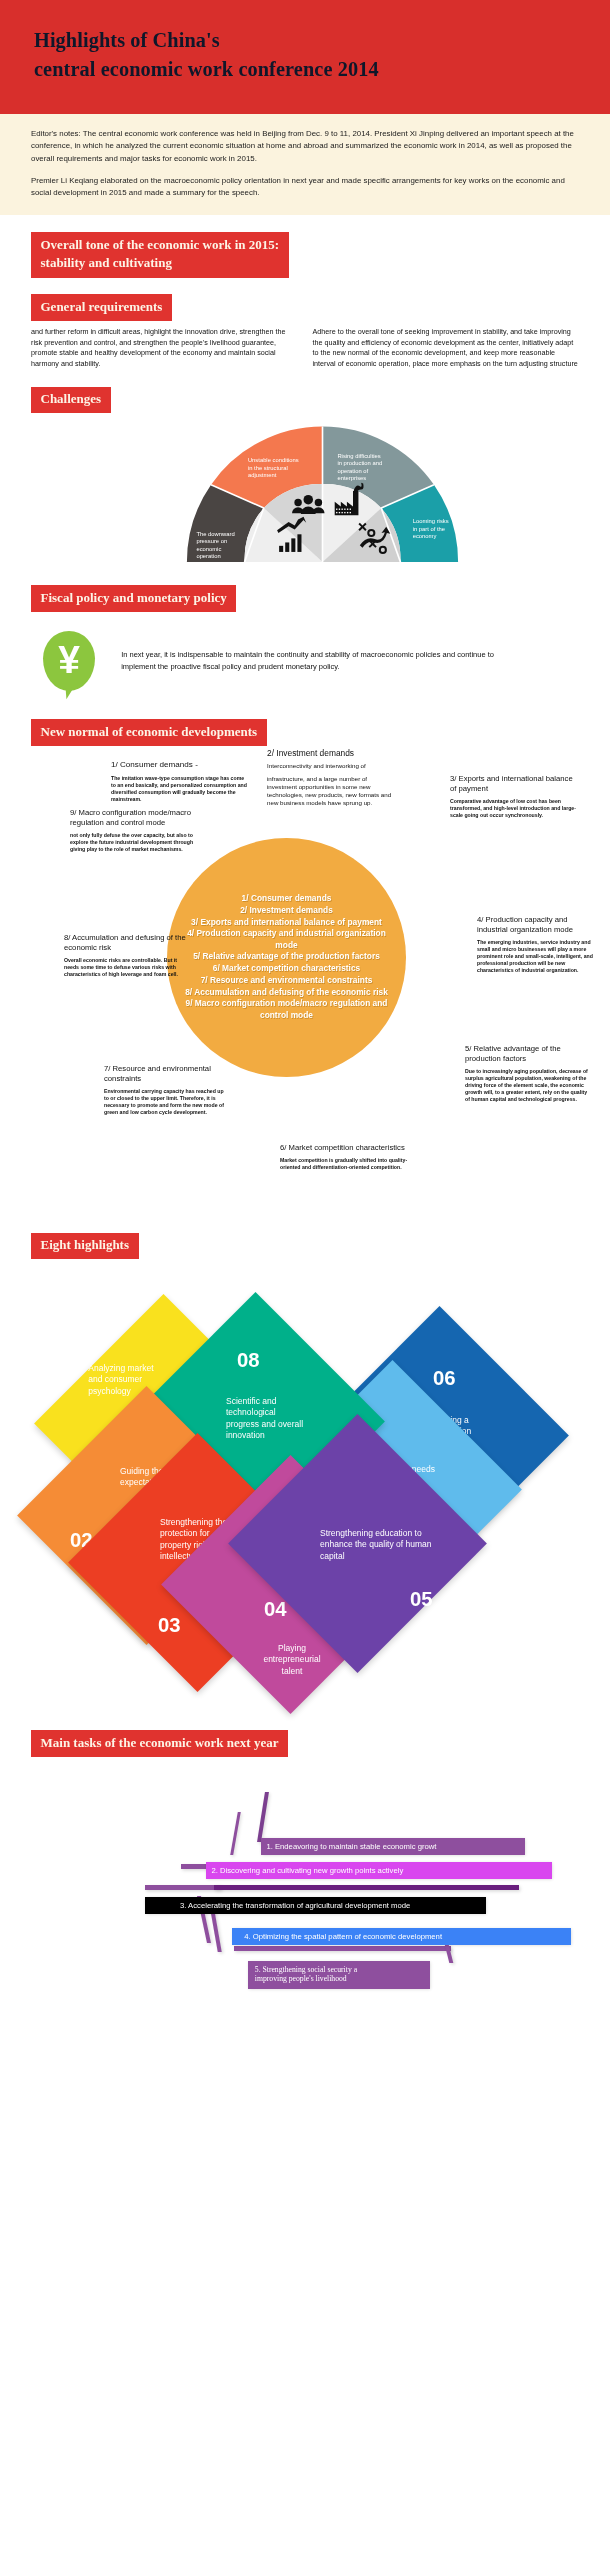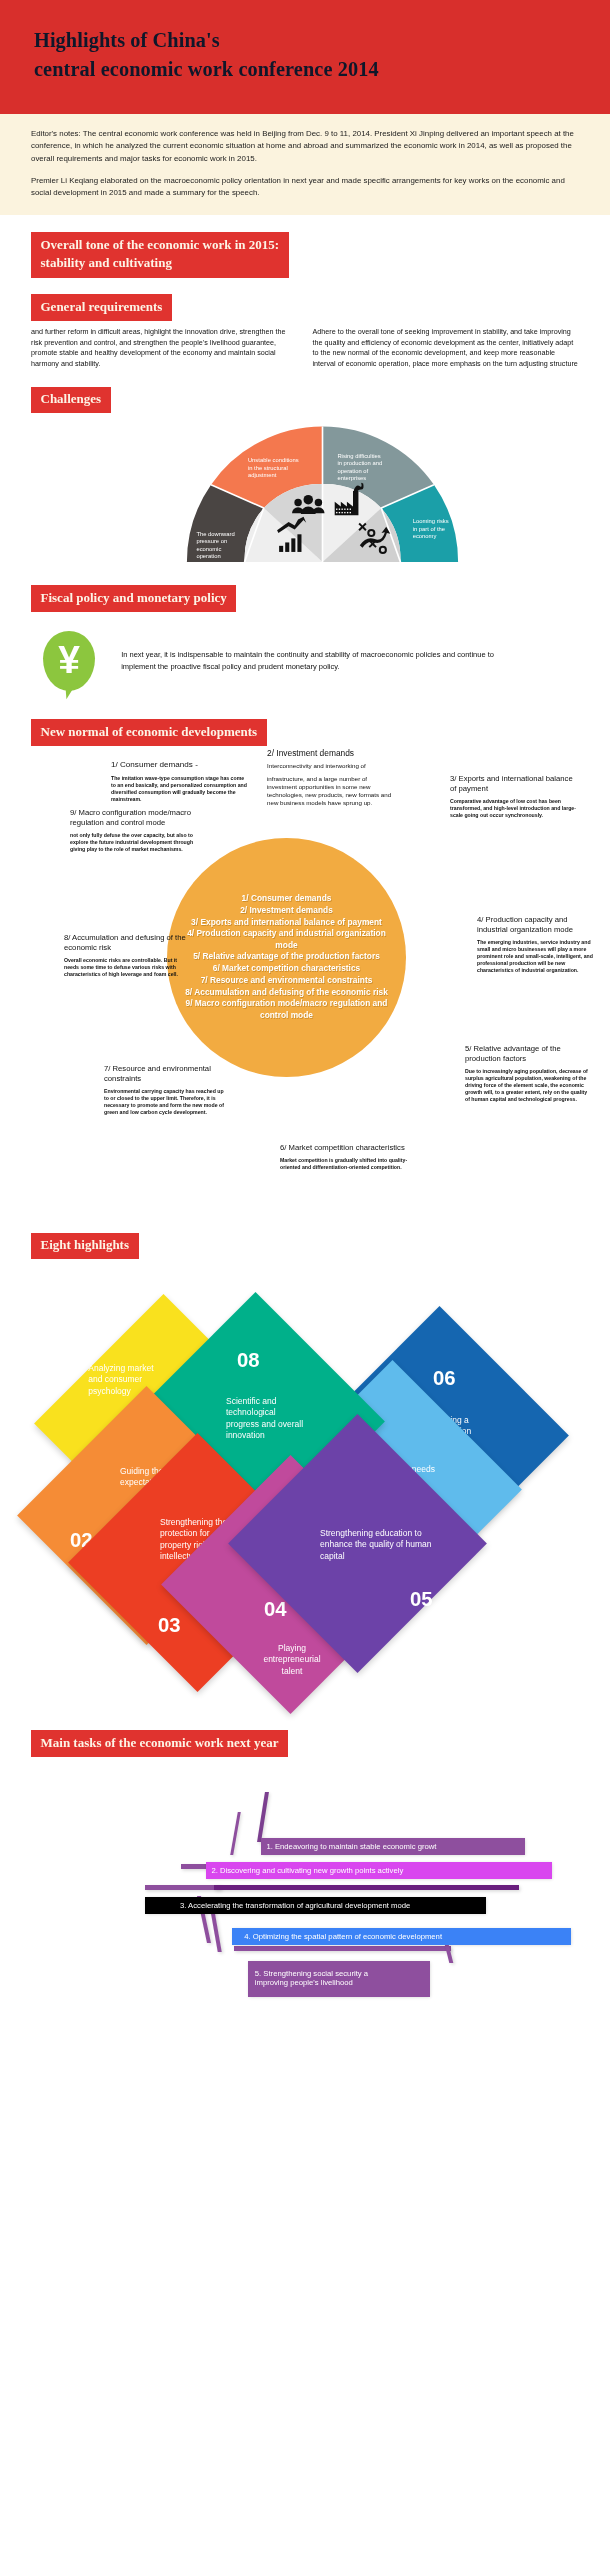--- a/index.html
+++ b/index.html
@@ -445,19 +445,19 @@
     </div>
 
     <div class="mt-bar" style="left:114px; top:120px; width:341px; background:#000000; padding-left:35px;">
       <span>3. Accelerating the transformation of agricultural development mode</span>
     </div>
 
     <div class="mt-bar" style="left:201px; top:151px; width:339px; background:#3b82f6; padding-left:12.2px;">
       <span>4. Optimizing the spatial pattern of economic development</span>
     </div>
 
-    <div class="mt-bar" style="left:217px; top:184px; width:182px; height:36px; background:#8e4f9e; padding-left:6.8px; flex-direction:column; align-items:flex-start; justify-content:center; line-height:1.12;">
+    <div class="mt-bar" style="left:217px; top:184px; width:182px; height:28px; background:#8e4f9e; padding-left:6.8px; flex-direction:column; align-items:flex-start; justify-content:center; line-height:1.12;font-family:Liberation Serif, serif;">
       <span>5. Strengthening social security a</span>
       <span>improving people's livelihood</span>
     </div>
   </div>
 </div>
 
 
 </body></html>

